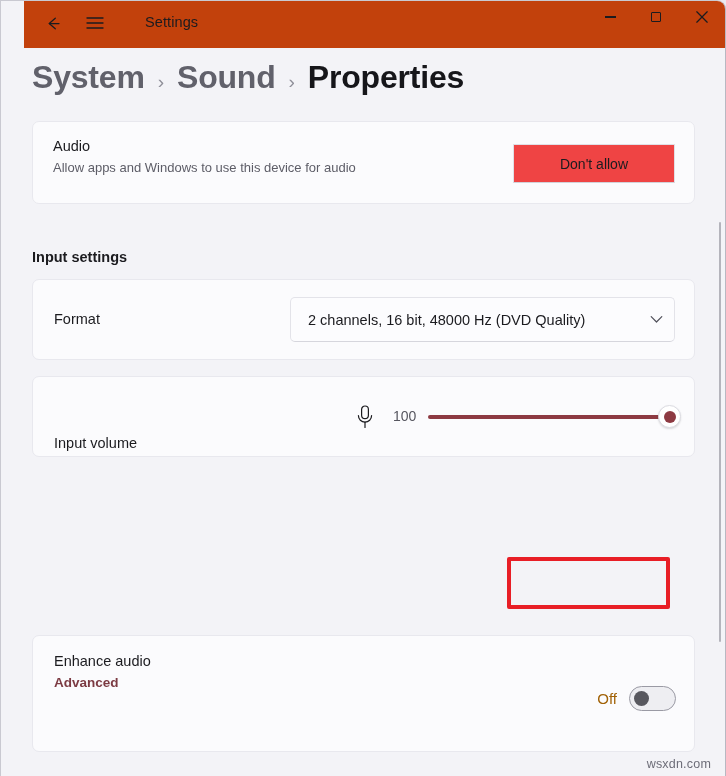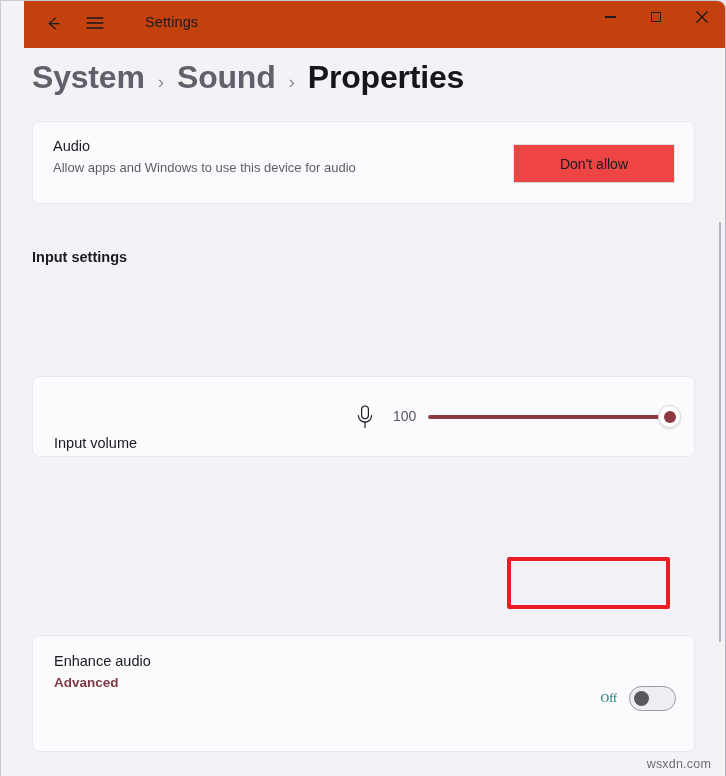--- a/index.html
+++ b/index.html
@@ -323,23 +323,22 @@
   }
   .toggle-wrap {
     position: absolute;
     right: 18px;
     top: 50px;
     display: flex;
     align-items: center;
     gap: 12px;
   }
   .toggle-label {
-    font-size: 12px;
-    color: #0f766e;
-    font-family: Liberation Serif, serif;
+    font-size: 15px;
+    color: #a16207;
   }
   .toggle {
     width: 47px;
     height: 25px;
     border-radius: 13px;
     background: #eeeef2;
     border: 1px solid #9a9aa4;
     box-sizing: border-box;
     position: relative;
     cursor: pointer;
@@ -430,20 +429,31 @@
     <div class="card card-audio">
       <div class="audio-text">
         <div class="row-title">Audio</div>
         <div class="row-sub" style="margin-top:4px">Allow apps and Windows to use this device for audio</div>
       </div>
       <button class="btn btn-dontallow">Don't allow</button>
     </div>
 
     <div class="section-head head-input">Input settings</div>
 
+    <div class="card card-format">
+      <div class="row-title">Format</div>
+      <div class="combo">
+        <span class="combo-value">2 channels, 16 bit, 48000 Hz (DVD Quality)</span>
+        <span class="combo-chev">
+          <svg width="13" height="9" viewBox="0 0 13 9">
+            <path d="M1.2 1.6 L6.5 7 L11.8 1.6" fill="none" stroke="#50505a" stroke-width="1.2" stroke-linecap="round" stroke-linejoin="round"></path>
+          </svg>
+        </span>
+      </div>
+    </div>
 
     <div class="card card-volume">
       <div class="row-title">Input volume</div>
       <span class="mic-icon">
         <svg width="22" height="28" viewBox="0 0 22 28">
           <rect x="7.6" y="3" width="6.8" height="12.6" rx="3.4" fill="none" stroke="#1b1b1f" stroke-width="1.2"></rect>
           <path d="M4.4 12.6 a6.6 6.6 0 0 0 13.2 0" fill="none" stroke="#1b1b1f" stroke-width="1.2" stroke-linecap="round"></path>
           <line x1="11" y1="19.2" x2="11" y2="24.4" stroke="#1b1b1f" stroke-width="1.2" stroke-linecap="round"></line>
         </svg>
       </span>

